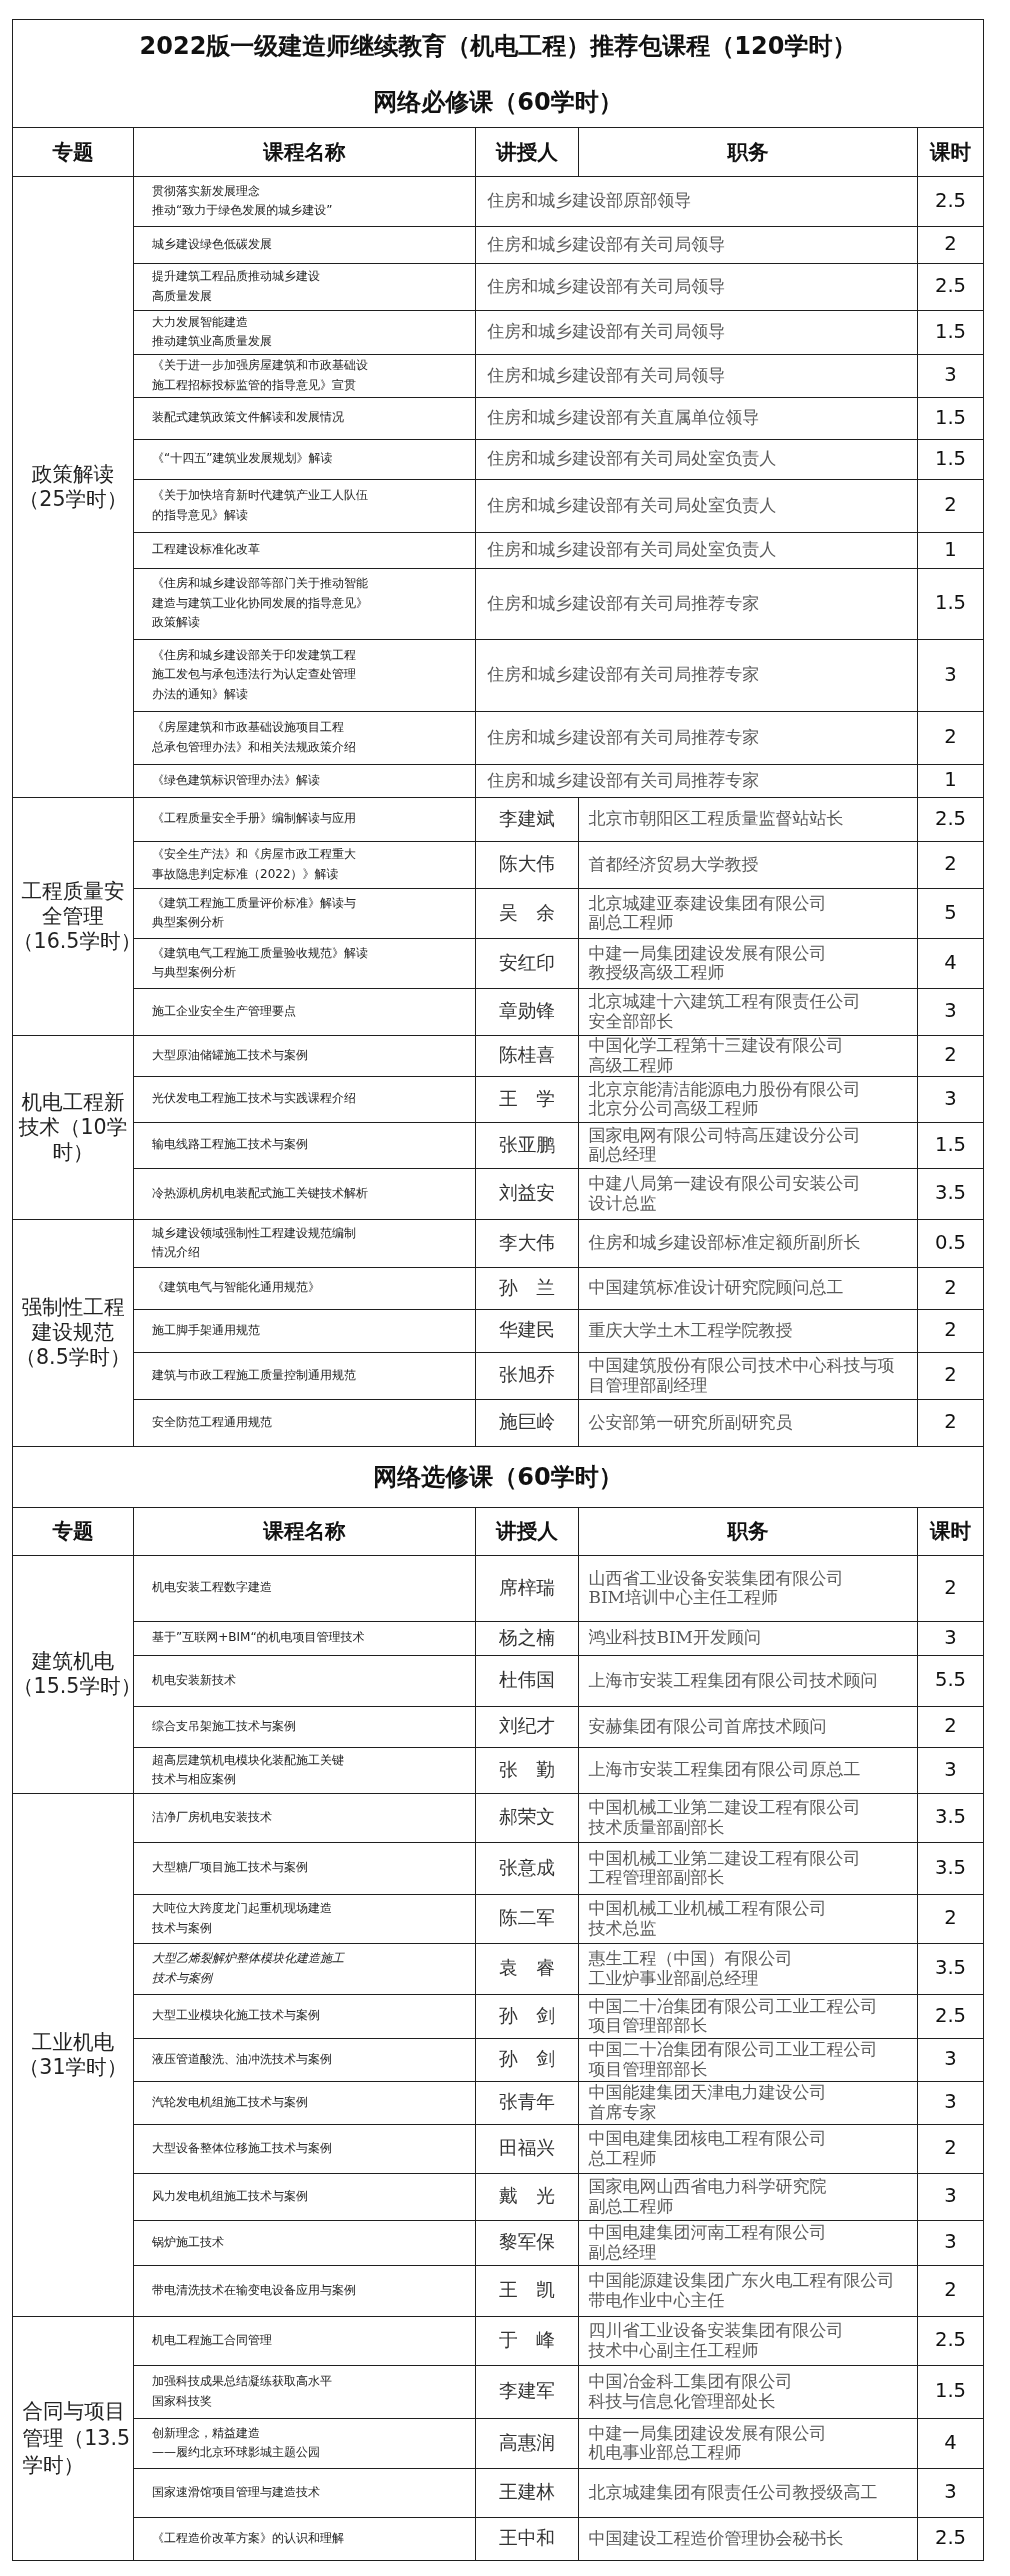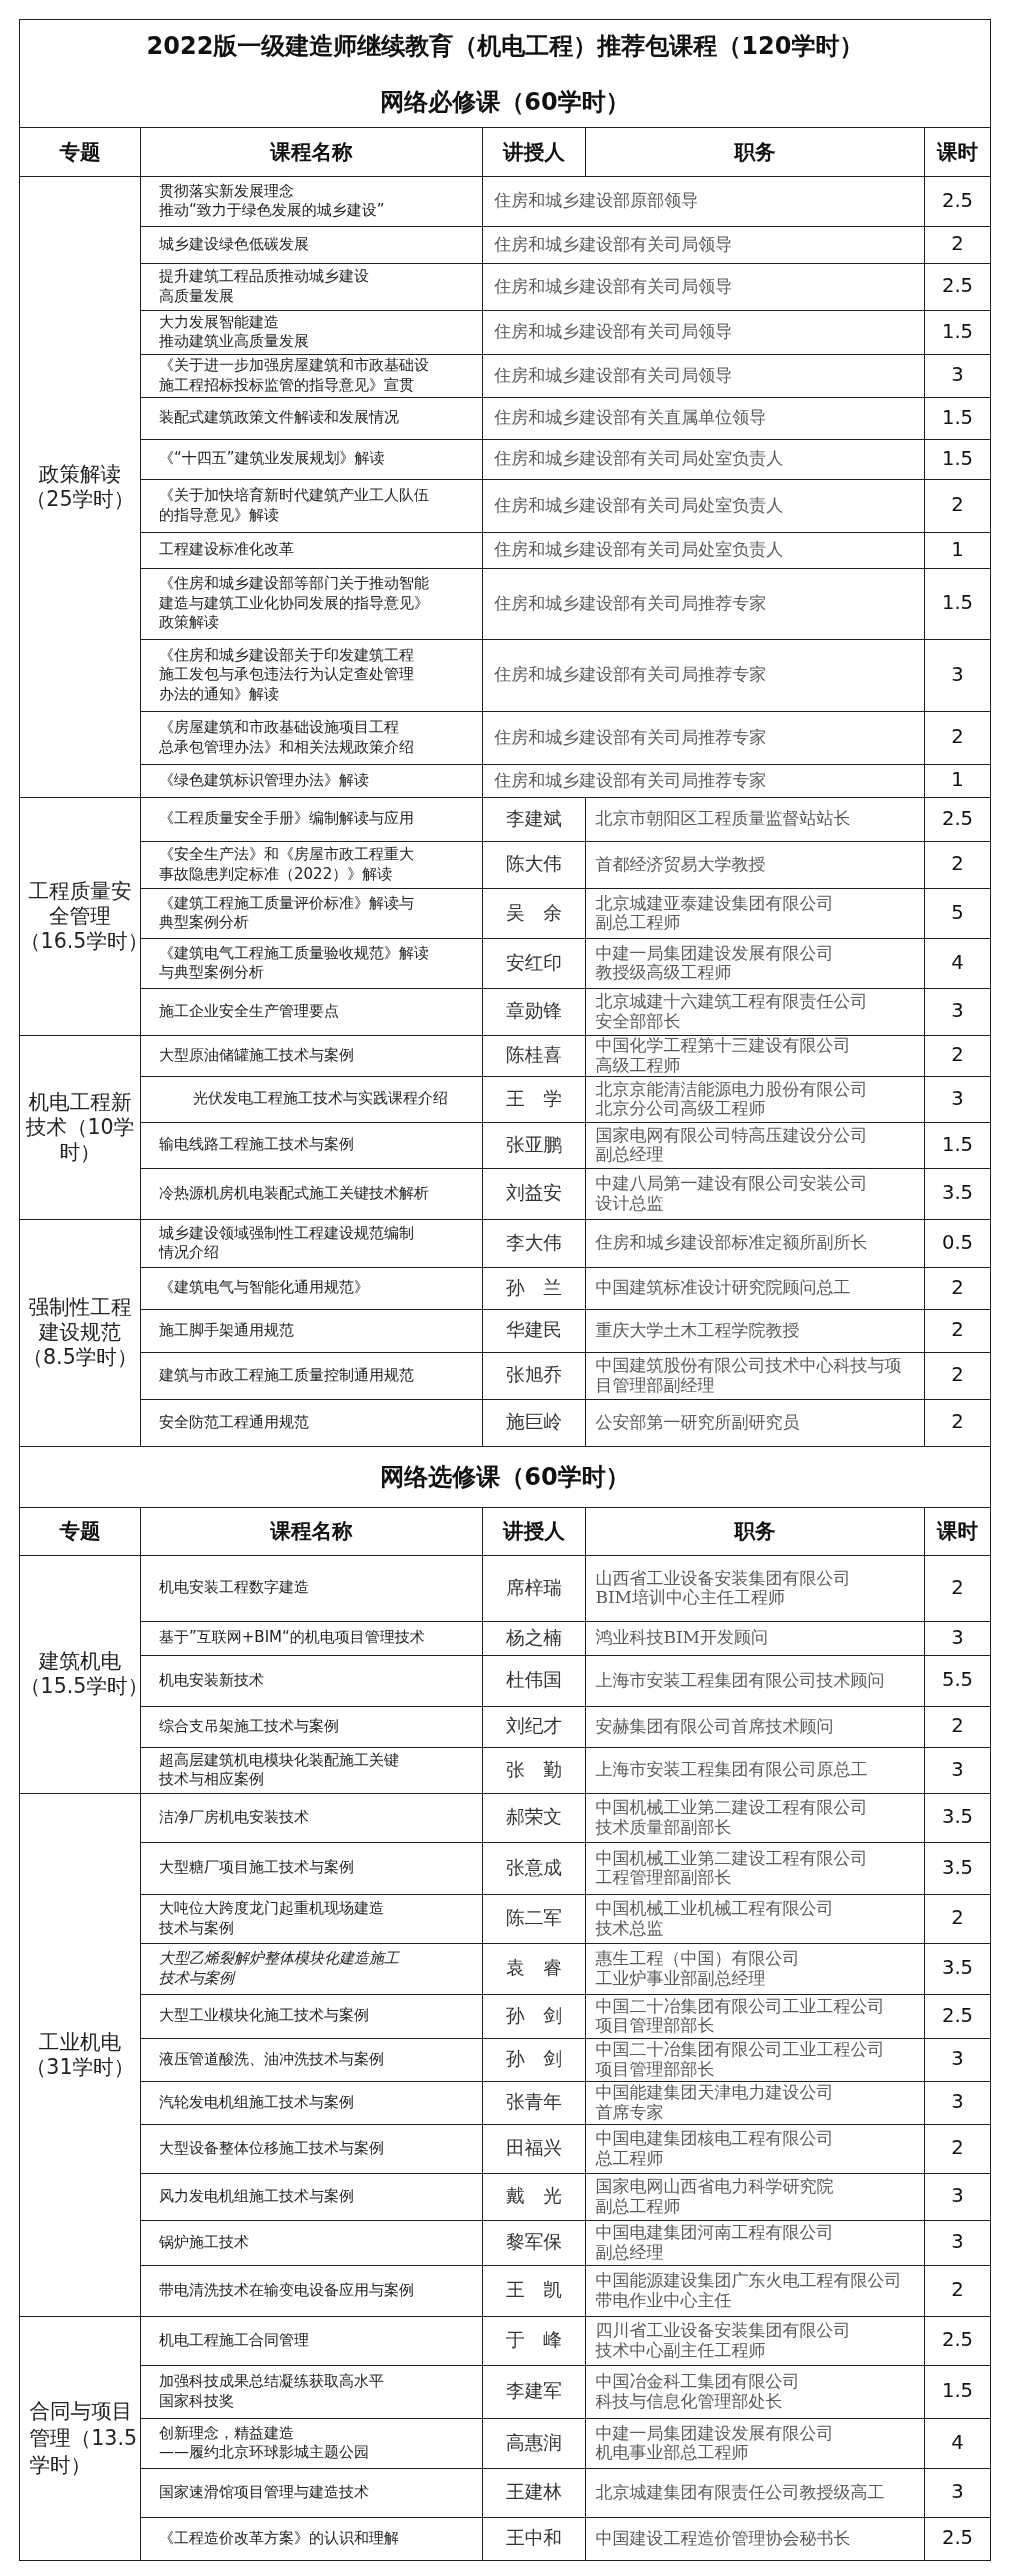--- a/index.html
+++ b/index.html
@@ -5,21 +5,21 @@
     html, body { margin: 0; padding: 0; background: #ffffff; }
     #page {
       position: relative;
       width: 1010px;
       height: 2576px;
       background: #ffffff;
       overflow: hidden;
     }
     #course-table {
       position: absolute;
-      left: 19px;
+      left: 12px;
       top: 18.7px;
       width: 971px;
       border-collapse: collapse;
       table-layout: fixed;
       padding-left: 10px;
     }
     #course-table td {
       border: 1.9px solid #1f1f1f;
       padding: 0;
       vertical-align: middle;
@@ -65,21 +65,21 @@
       color: #222222;
       white-space: pre;
     }
     #course-table td.topic.left {
       text-align: left;
       padding-left: 9.4px;
       line-height: 27px;
     }
     #course-table td.cname {
       font-family: "DejaVu Sans", "Liberation Sans", sans-serif;
-      font-size: 15px;
+      font-size: 12px;
       line-height: 19.6px;
       color: #222222;
       padding-left: 18px;
       white-space: pre;
     }
     #course-table td.lect {
       text-align: center;
       font-family: "DejaVu Serif", "Liberation Serif", serif;
       font-size: 18.7px;
       line-height: 22.4px;
@@ -249,21 +249,21 @@
           <td rowspan="4" class="topic">机电工程新
 技术（10学
 时）</td>
           <td class="cname" style="height: 41px;">大型原油储罐施工技术与案例</td>
           <td class="lect">陈桂喜</td>
           <td class="pos">中国化学工程第十三建设有限公司
 高级工程师</td>
           <td class="hours">2</td>
         </tr>
         <tr>
-          <td class="cname" style="height: 46px; text-align: center;">光伏发电工程施工技术与实践课程介绍</td>
+          <td class="cname" style="height: 46px;">光伏发电工程施工技术与实践课程介绍</td>
           <td class="lect">王　学</td>
           <td class="pos">北京京能清洁能源电力股份有限公司
 北京分公司高级工程师</td>
           <td class="hours">3</td>
         </tr>
         <tr>
           <td class="cname" style="height: 46px;">输电线路工程施工技术与案例</td>
           <td class="lect">张亚鹏</td>
           <td class="pos">国家电网有限公司特高压建设分公司
 副总经理</td>

